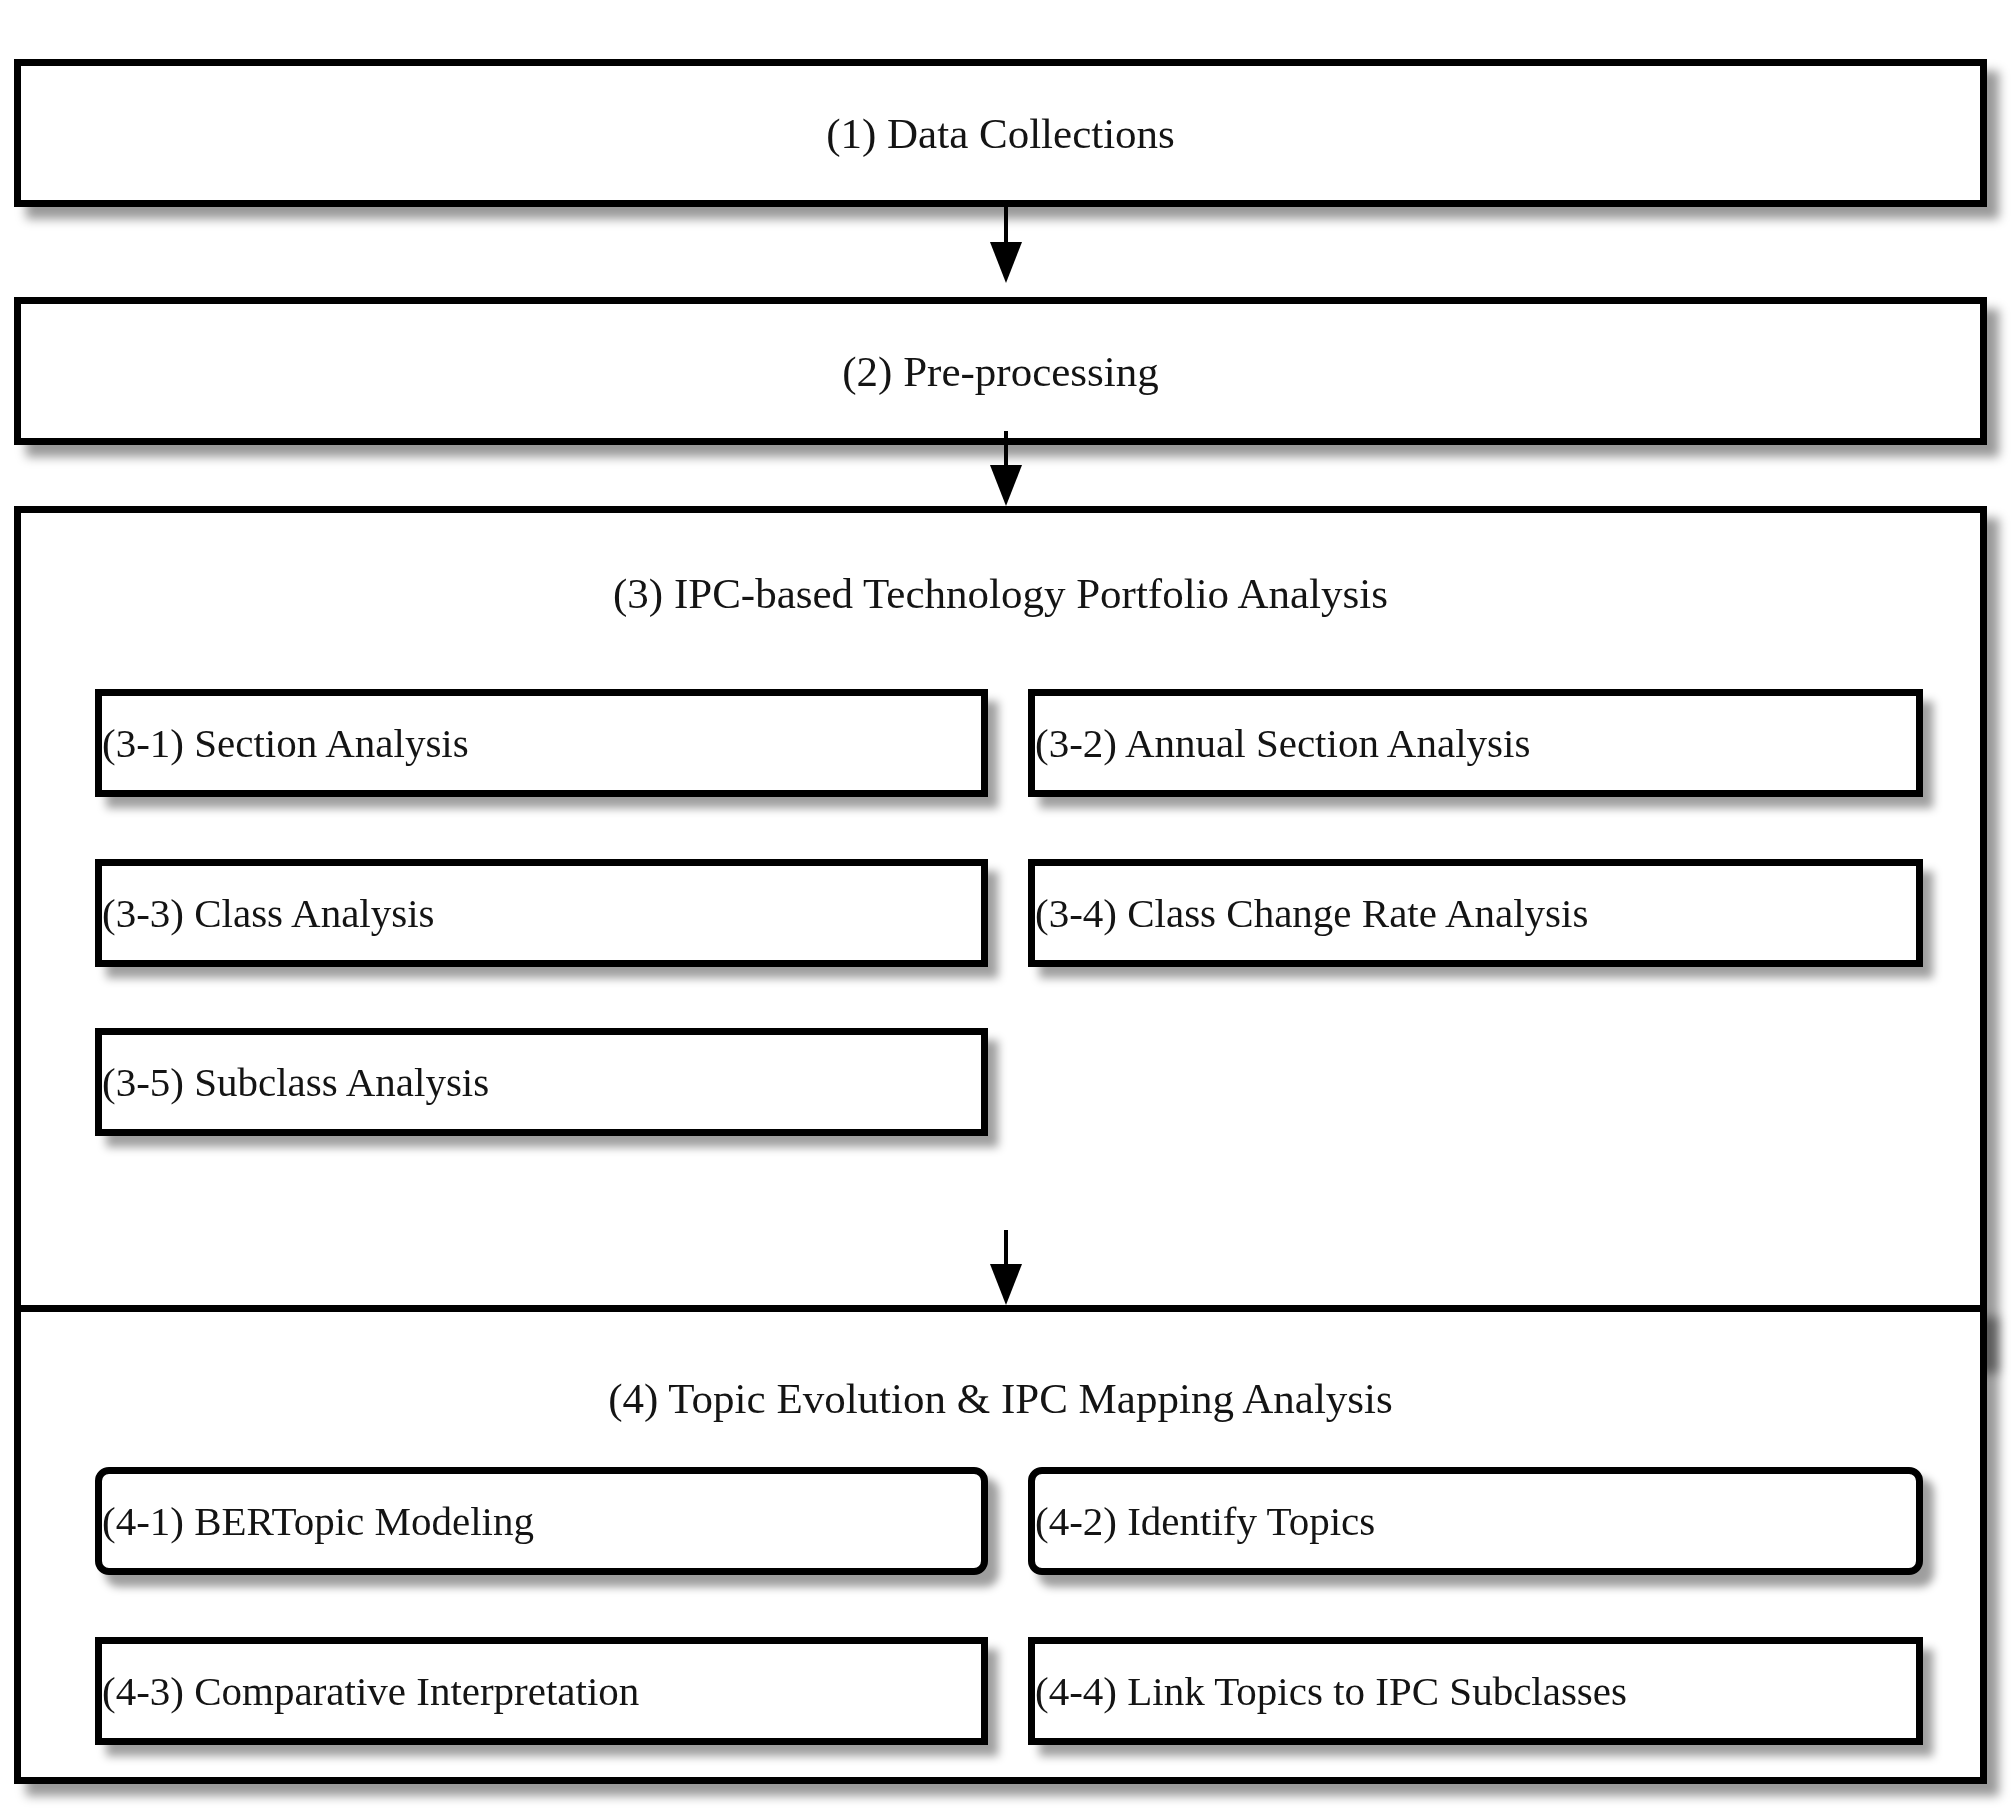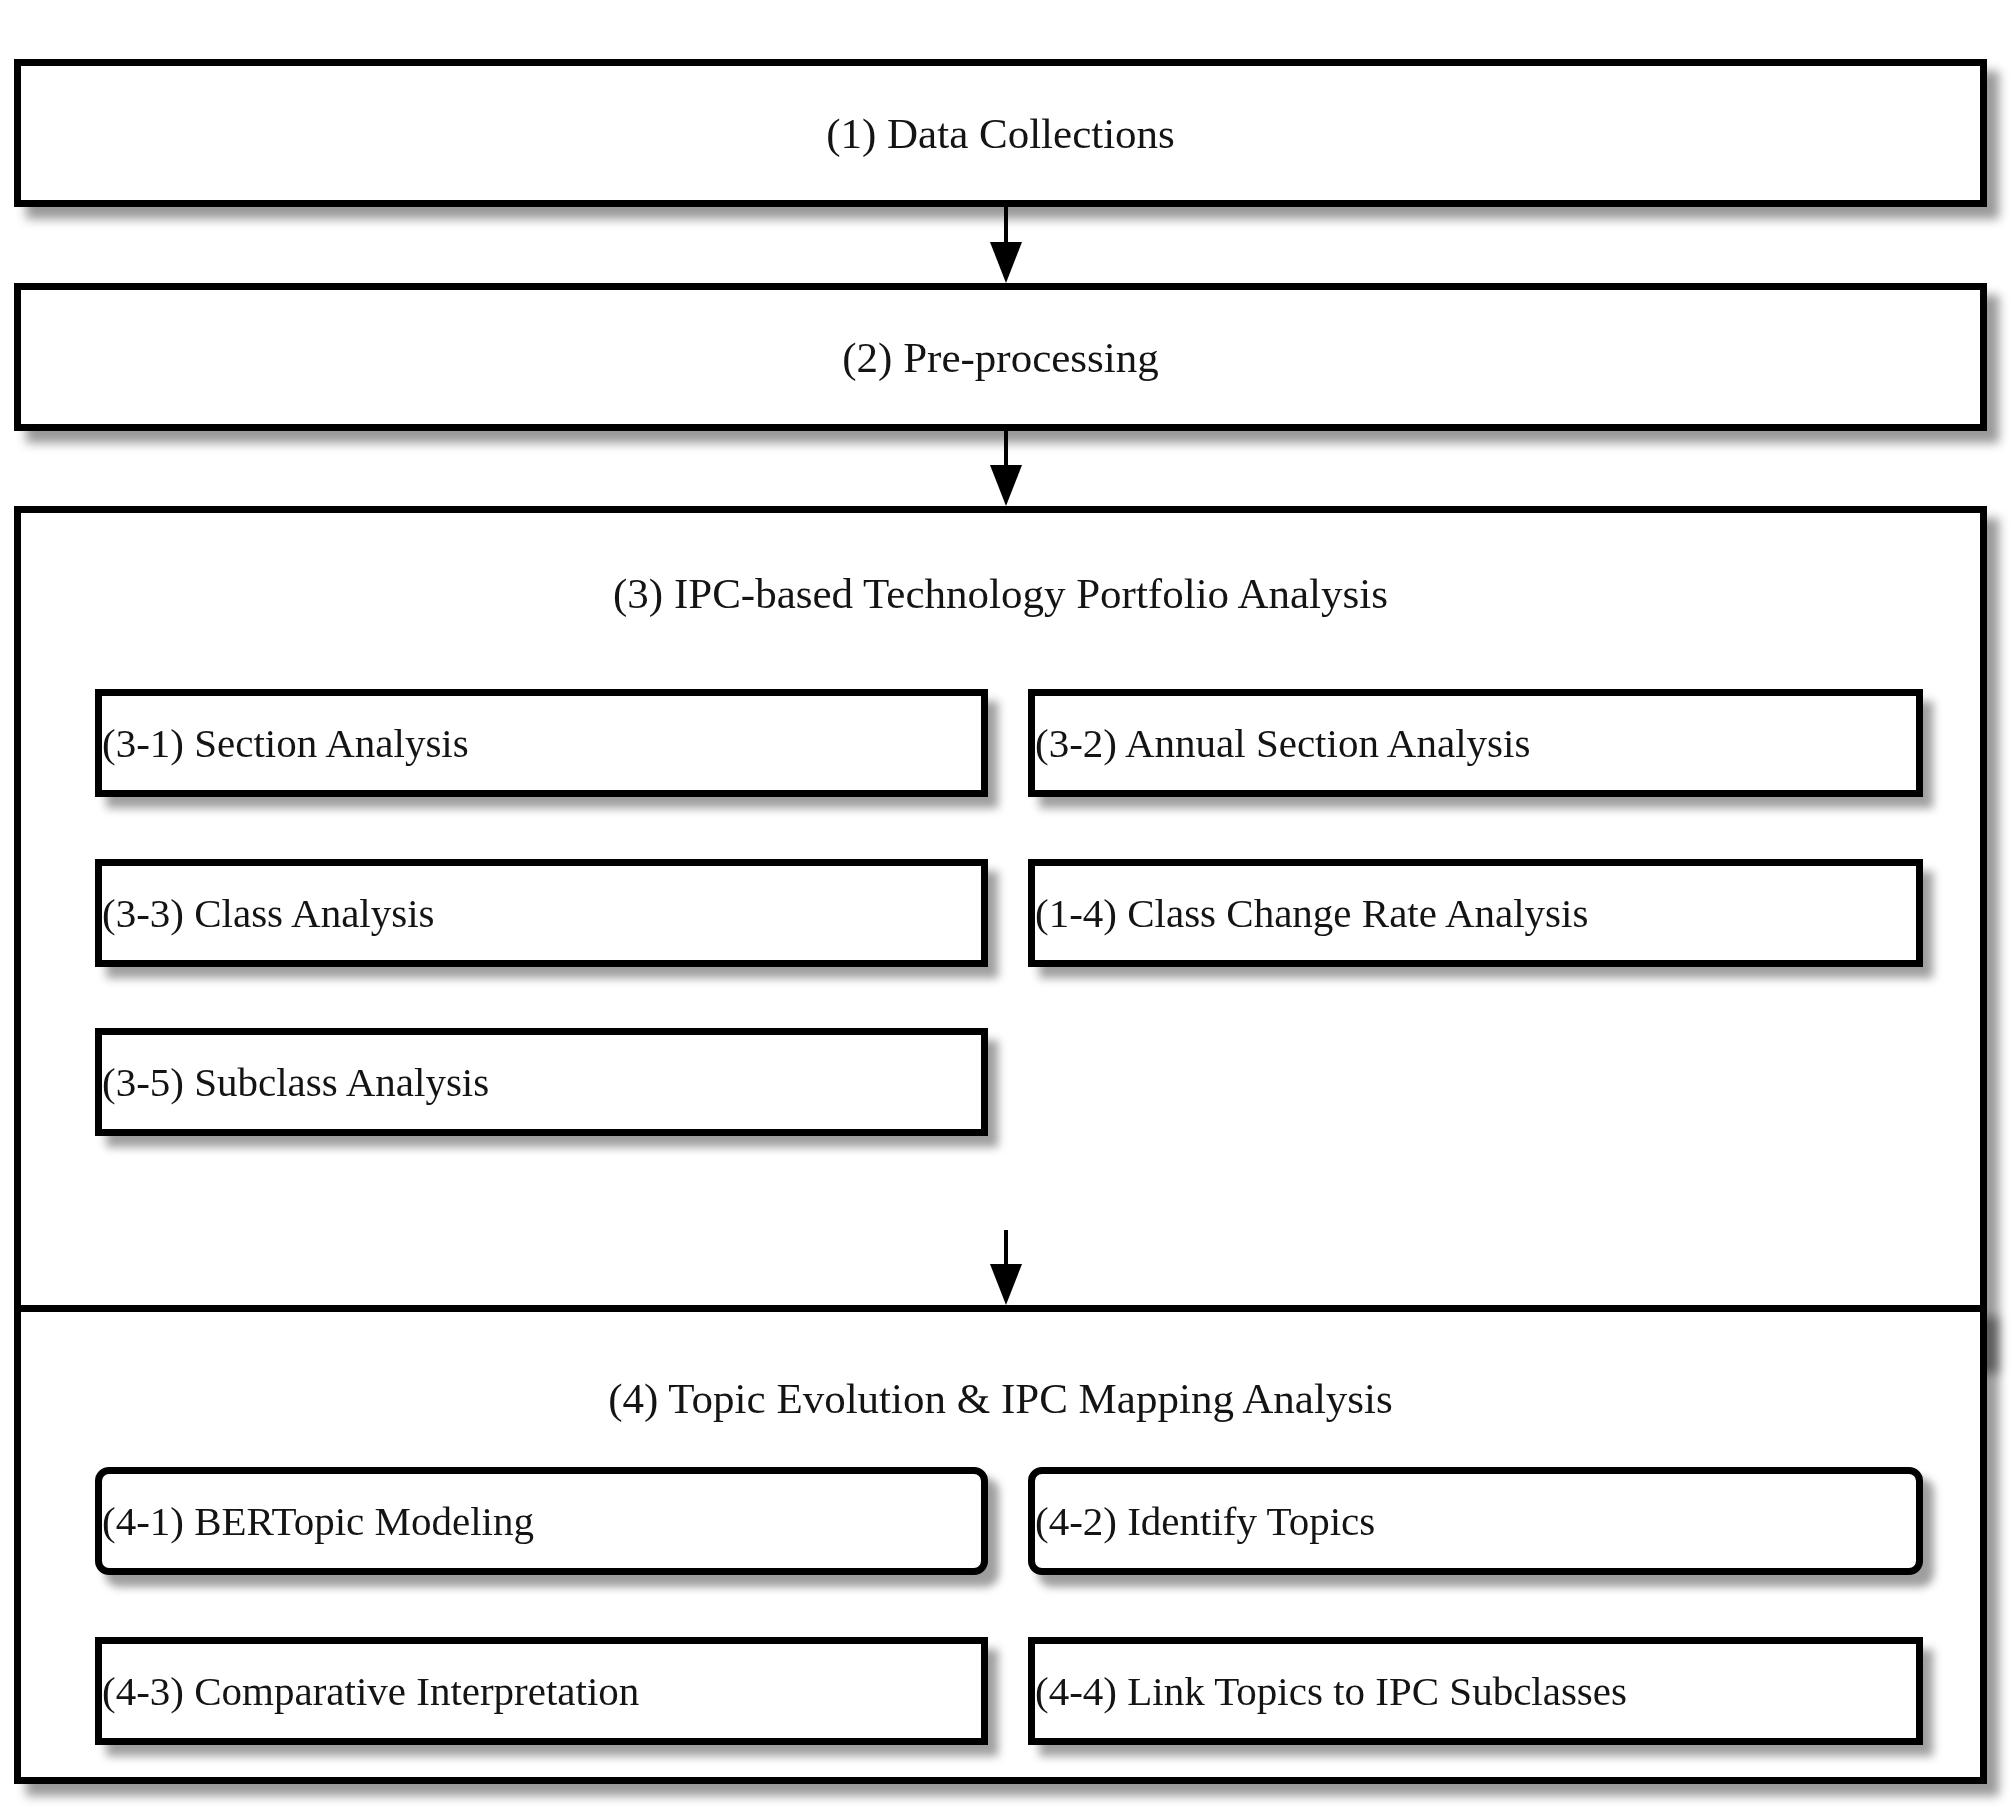--- a/index.html
+++ b/index.html
@@ -17,21 +17,21 @@
   .obox {
     position: absolute;
     left: 14px;
     width: 1973px;
     background: #ffffff;
     border: 7px solid #000000;
     box-sizing: border-box;
     box-shadow: 11.5px 12.4px 9.7px rgba(0,0,0,0.40);
   }
   .step1 { top: 14px;  height: 148px; }
-  .step2 { top: 238px; height: 148px; }
+  .step2 { top: 252px; height: 148px; }
   .step3 { top: 461px; height: 855px; }
   .step4 { top: 1260px; height: 479px; }
 
   .center-label {
     position: absolute;
     left: 0; right: 0; top: 0; bottom: 0;
     display: flex;
     align-items: center;
     justify-content: center;
     font-size: 43px;
@@ -117,21 +117,21 @@
     <div class="ibox col-l s3r1">
       <span>(3-1) Section Analysis</span>
     </div>
     <div class="ibox col-r s3r1">
       <span>(3-2) Annual Section Analysis</span>
     </div>
     <div class="ibox col-l s3r2">
       <span>(3-3) Class Analysis</span>
     </div>
     <div class="ibox col-r s3r2">
-      <span>(1-4) Class Change Rate Analysis</span>
+      <span>(3-4) Class Change Rate Analysis</span>
     </div>
     <div class="ibox col-l s3r3">
       <span>(3-5) Subclass Analysis</span>
     </div>
   </div>
 
   <div class="arrow arrow3">
     <div class="shaft"></div>
     <div class="head"></div>
   </div>

